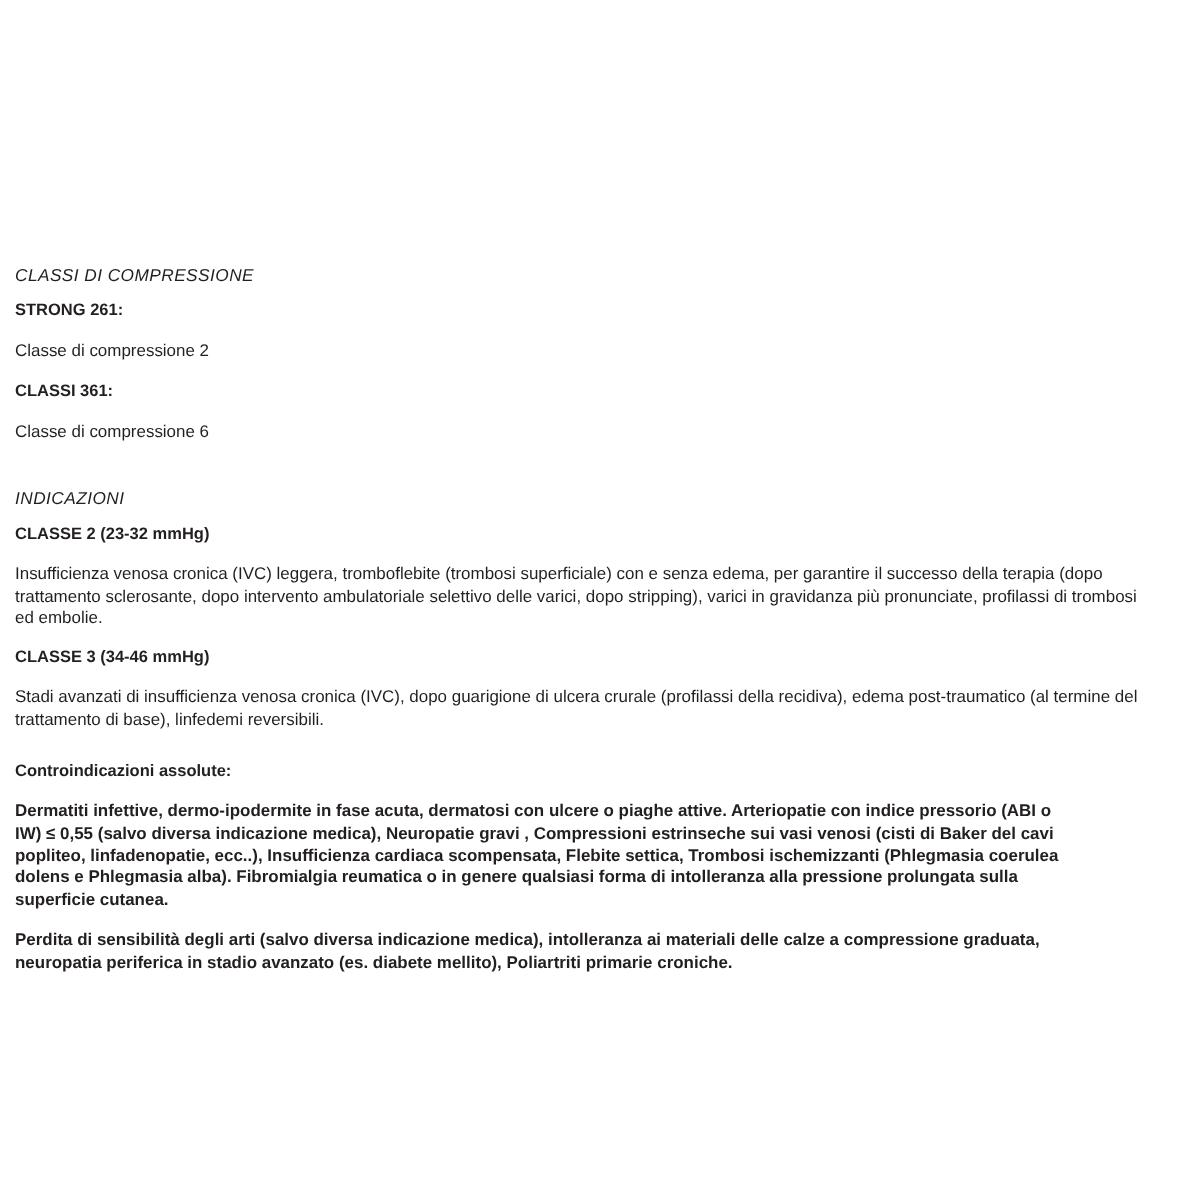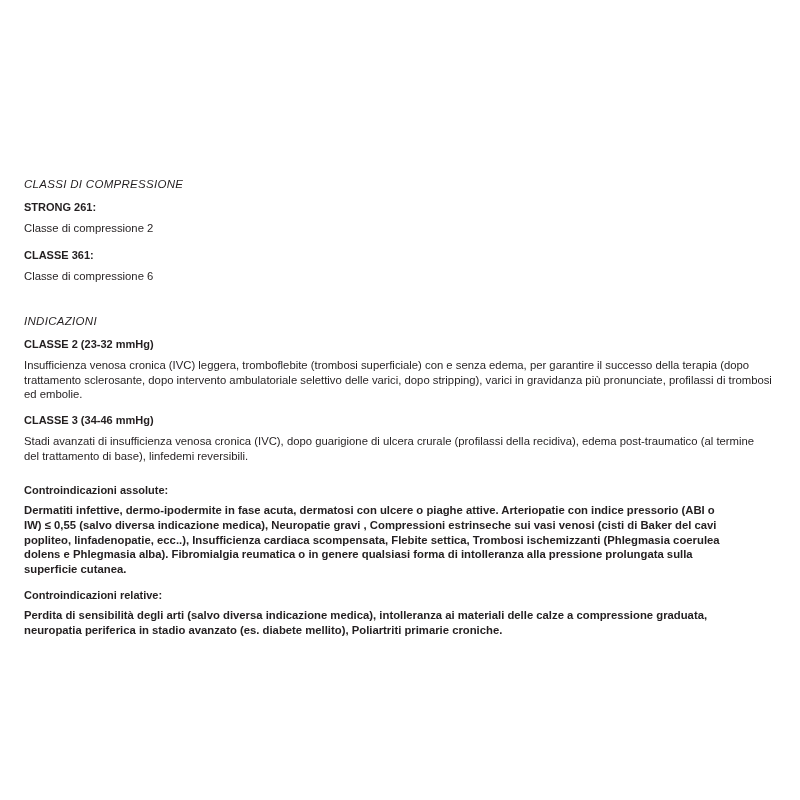--- a/index.html
+++ b/index.html
@@ -12,21 +12,21 @@
     height: 800px;
     font-family: "Liberation Sans", sans-serif;
     color: #231f20;
     -webkit-font-smoothing: antialiased;
   }
   .page {
     position: relative;
     width: 800px;
     height: 800px;
     box-sizing: border-box;
-    padding: 178px 28px 0 24px;
+    padding: 178px 28px 0 10px;
   }
   .section {
     margin: 0;
   }
   .sec-title {
     font-style: italic;
     font-size: 11.5px;
     letter-spacing: 0.3px;
     color: #231f20;
     margin: 0 0 9px 0;
@@ -36,21 +36,21 @@
     font-weight: bold;
     font-size: 11px;
     color: #231f20;
     margin: 0 0 7px 0;
     line-height: 1.25;
   }
   .body-text {
     font-size: 11.3px;
     line-height: 1.32;
     color: #231f20;
-    margin: 0 0 9px 0;
+    margin: 12px 0 9px 0;
   }
   .body-text:last-child {
     margin-bottom: 0;
   }
   .gap-sm { height: 8px; }
   .gap-md { height: 17px; }
   .block-compress .sub-title { margin-bottom: 6px; }
   .block-compress .body-text { margin-bottom: 14px; }
   .block-indic .sub-title { margin-bottom: 6px; }
   .block-indic .body-text { margin-bottom: 12px; }
@@ -61,36 +61,35 @@
 </style>
 </head>
 <body>
 
 <div class="page">
 
   <div class="section block-compress">
     <div class="sec-title">CLASSI DI COMPRESSIONE</div>
     <div class="sub-title">STRONG 261:</div>
     <div class="body-text">Classe di compressione 2</div>
-    <div class="sub-title">CLASSE 361:</div>
+    <div class="sub-title">CLASSI 361:</div>
     <div class="body-text">Classe di compressione 6</div>
   </div>
 
   <div class="gap-md"></div>
 
   <div class="section block-indic">
     <div class="sec-title">INDICAZIONI</div>
     <div class="sub-title">CLASSE 2 (23-32 mmHg)</div>
     <div class="body-text wide">Insufficienza venosa cronica (IVC) leggera, tromboflebite (trombosi superficiale) con e senza edema, per garantire il successo della terapia (dopo trattamento sclerosante, dopo intervento ambulatoriale selettivo delle varici, dopo stripping), varici in gravidanza più pronunciate, profilassi di trombosi ed embolie.</div>
     <div class="sub-title">CLASSE 3 (34-46 mmHg)</div>
     <div class="body-text wide">Stadi avanzati di insufficienza venosa cronica (IVC), dopo guarigione di ulcera crurale (profilassi della recidiva), edema post-traumatico (al termine del trattamento di base), linfedemi reversibili.</div>
   </div>
 
   <div class="gap-sm"></div>
 
   <div class="section block-contro">
     <div class="sub-title">Controindicazioni assolute:</div>
     <div class="body-text narrow">Dermatiti infettive, dermo-ipodermite in fase acuta, dermatosi con ulcere o piaghe attive. Arteriopatie con indice pressorio (ABI o IW) ≤ 0,55 (salvo diversa indicazione medica), Neuropatie gravi , Compressioni estrinseche sui vasi venosi (cisti di Baker del cavi popliteo, linfadenopatie, ecc..), Insufficienza cardiaca scompensata, Flebite settica, Trombosi ischemizzanti (Phlegmasia coerulea dolens e Phlegmasia alba). Fibromialgia reumatica o in genere qualsiasi forma di intolleranza alla pressione prolungata sulla superficie cutanea.</div>
-    <div class="sub-title">Controindicazioni relative:</div>
     <div class="body-text narrow">Perdita di sensibilità degli arti (salvo diversa indicazione medica), intolleranza ai materiali delle calze a compressione graduata, neuropatia periferica in stadio avanzato (es. diabete mellito), Poliartriti primarie croniche.</div>
   </div>
 
 </div>
 
 </body></html>

